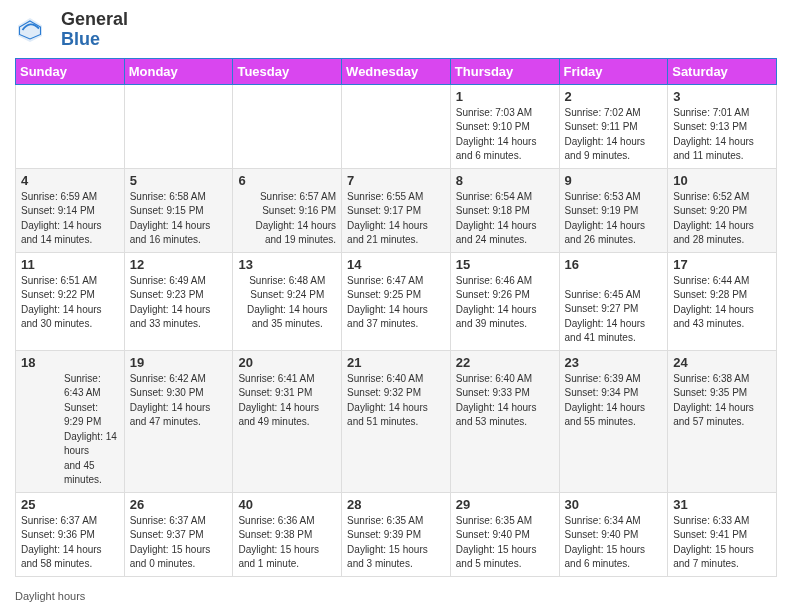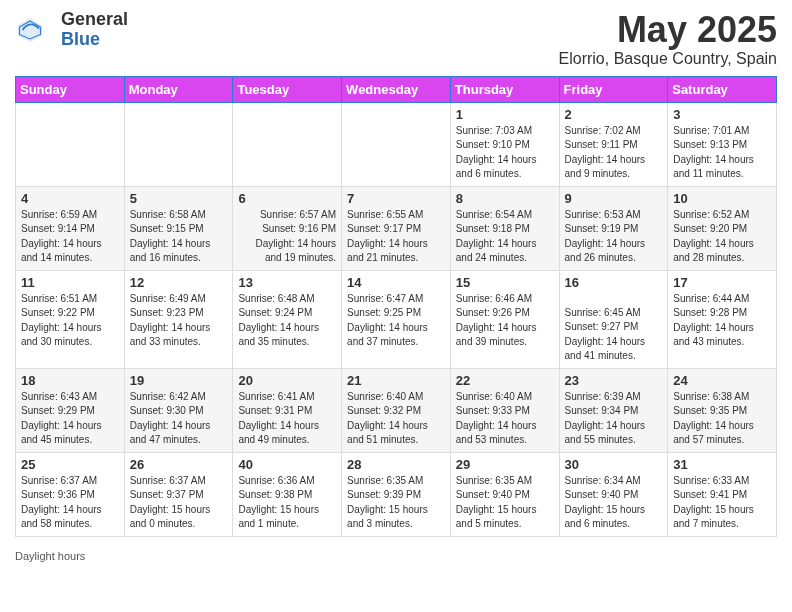--- a/index.html
+++ b/index.html
@@ -121,24 +121,20 @@
       <svg class="logo-icon" viewBox="0 0 40 40" xmlns="http://www.w3.org/2000/svg">
         <polygon points="20,4 36,14 36,28 20,36 4,28 4,14" fill="#2b7cd3" opacity="0.15"></polygon>
         <polygon points="20,8 34,16 34,26 20,32 6,26 6,16" fill="none" stroke="#2b7cd3" stroke-width="1.5"></polygon>
         <path d="M10,20 Q20,6 32,18" fill="none" stroke="#2b7cd3" stroke-width="2.5"></path>
       </svg>
       <div class="logo-text">
         <span class="logo-general">General</span>
         <span class="logo-blue">Blue</span>
       </div>
     </div>
-    <div class="title-block">
-      <div class="month-title">May 2025</div>
-      <div class="location-title">Elorrio, Basque Country, Spain</div>
-    </div>
   </div>
 
   <table class="calendar-table">
     <thead>
       <tr>
 
       <th>Sunday</th>
           <th>Monday</th>
           <th>Tuesday</th>
           <th>Wednesday</th>
@@ -236,21 +232,21 @@
           </td>
           <td>
             <span class="day-number">12</span>
             <div class="day-info" style="white-space: pre-line;">Sunrise: 6:49 AM
 Sunset: 9:23 PM
 Daylight: 14 hours
 and 33 minutes.</div>
           </td>
           <td>
             <span class="day-number">13</span>
-            <div class="day-info" style="white-space: pre-line;">Sunrise: 6:48 AM
+            <div class="day-info" style="white-space: pre-line; text-align: center;">Sunrise: 6:48 AM
 Sunset: 9:24 PM
 Daylight: 14 hours
 and 35 minutes.</div>
           </td>
           <td>
             <span class="day-number">14</span>
             <div class="day-info" style="white-space: pre-line;">Sunrise: 6:47 AM
 Sunset: 9:25 PM
 Daylight: 14 hours
 and 37 minutes.</div>
@@ -273,21 +269,21 @@
             <span class="day-number">17</span>
             <div class="day-info" style="white-space: pre-line;">Sunrise: 6:44 AM
 Sunset: 9:28 PM
 Daylight: 14 hours
 and 43 minutes.</div>
           </td>
         </tr>
         <tr>
           <td>
             <span class="day-number">18</span>
-            <div class="day-info" style="white-space: pre-line;">Sunrise: 6:43 AM
+            <div class="day-info" style="white-space: pre-line; margin-left: 43px;">Sunrise: 6:43 AM
 Sunset: 9:29 PM
 Daylight: 14 hours
 and 45 minutes.</div>
           </td>
           <td>
             <span class="day-number">19</span>
             <div class="day-info" style="white-space: pre-line;">Sunrise: 6:42 AM
 Sunset: 9:30 PM
 Daylight: 14 hours
 and 47 minutes.</div>

